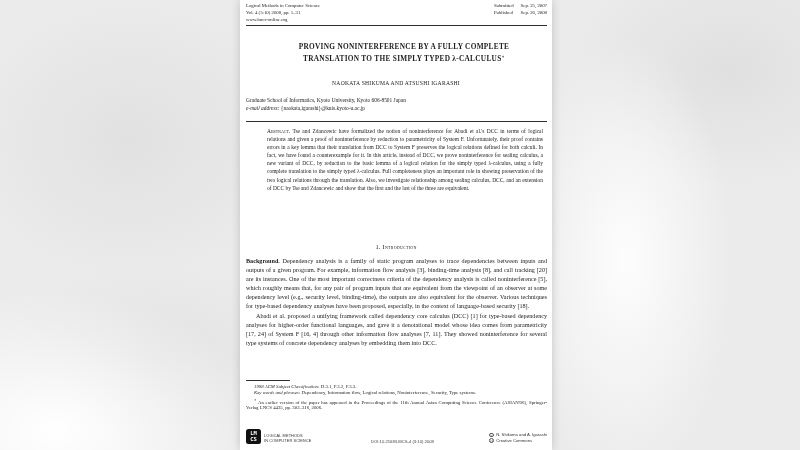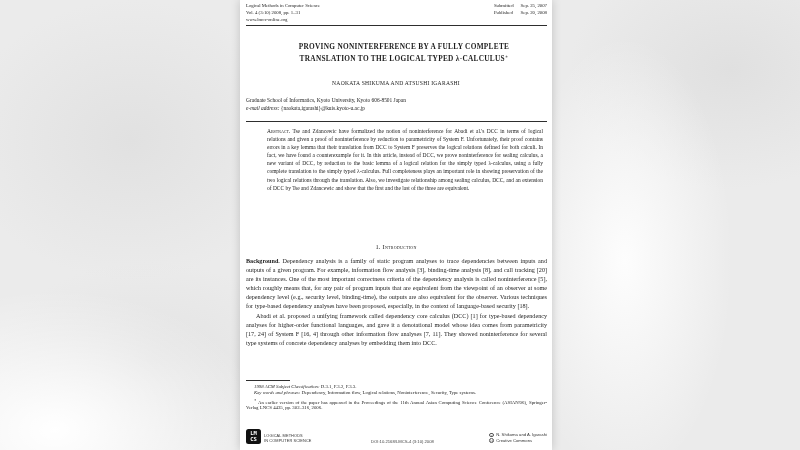--- a/index.html
+++ b/index.html
@@ -91,21 +91,21 @@
     <span>Submitted</span>
     <span>Sep. 25, 2007</span>
     <span>Published</span>
     <span>Sep. 20, 2008</span>
   </div>
 
   <div class="rule rule-top"></div>
 
   <div class="title">
     <div><span>PROVING NONINTERFERENCE BY A FULLY COMPLETE</span></div>
-    <div><span>TRANSLATION TO THE LOGICAL TYPED λ-CALCULUS</span><sup>∗</sup></div>
+    <div><span>TRANSLATION TO THE SIMPLY TYPED λ-CALCULUS</span><sup>∗</sup></div>
   </div>
 
   <div class="authors">NAOKATA SHIKUMA AND ATSUSHI IGARASHI</div>
 
   <div class="affiliation">
     <div>Graduate School of Informatics, Kyoto University, Kyoto 606-8501 Japan</div>
     <div><span class="email-label">e-mail address:</span><span> {naokata,igarashi}@kuis.kyoto-u.ac.jp</span></div>
   </div>
 
   <div class="rule rule-mid"></div>

